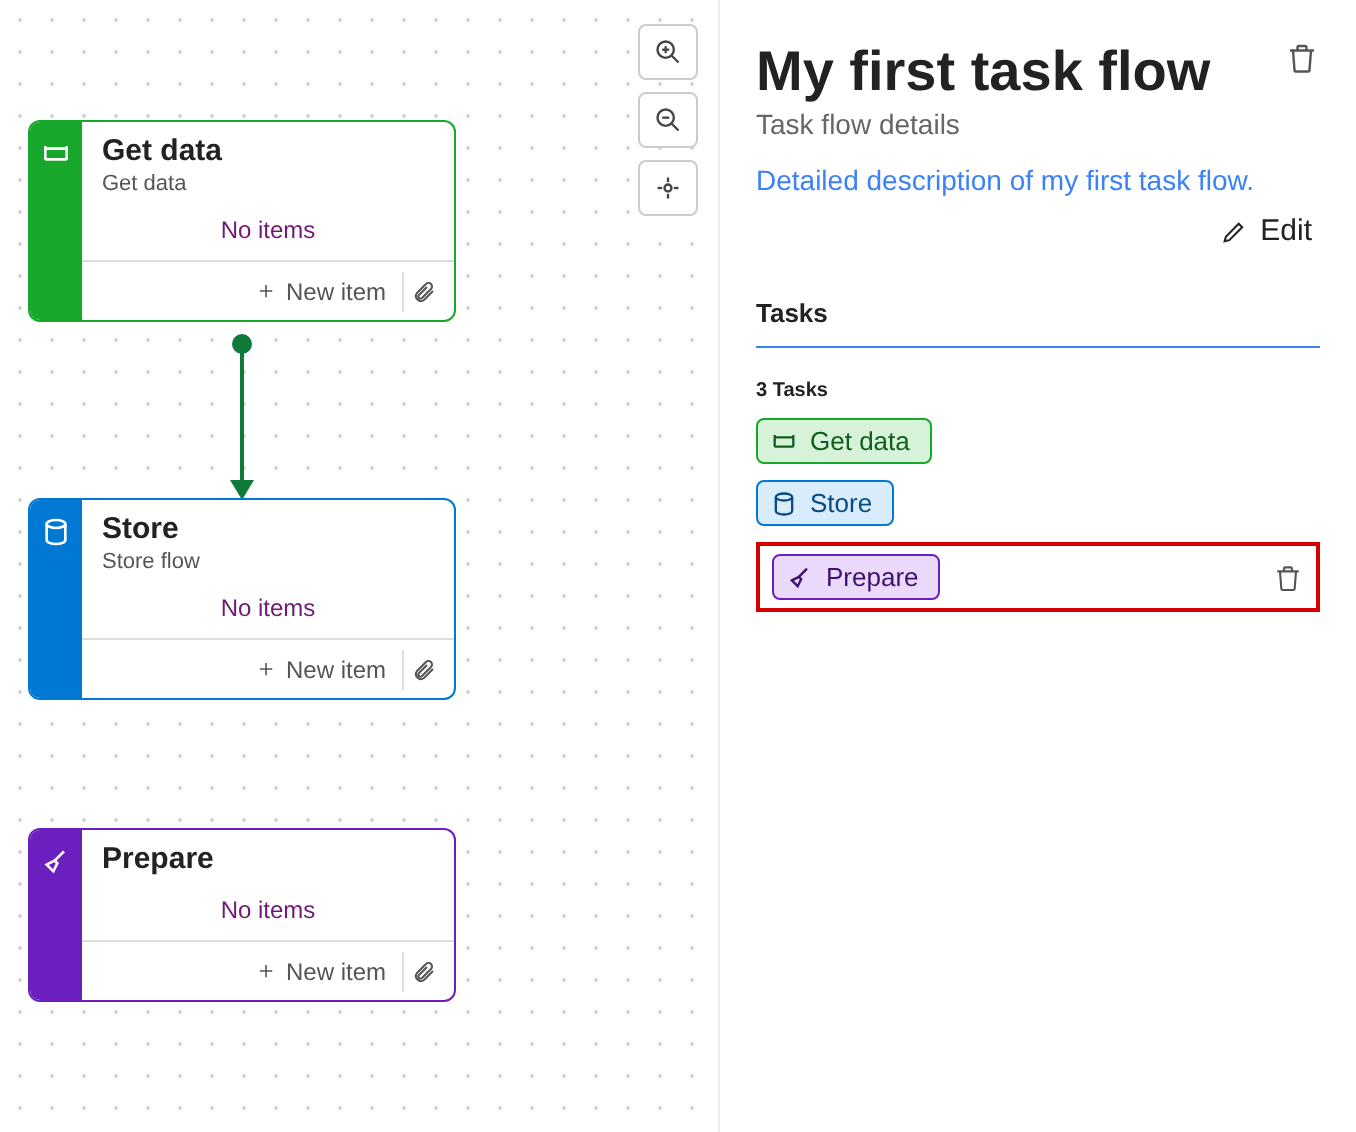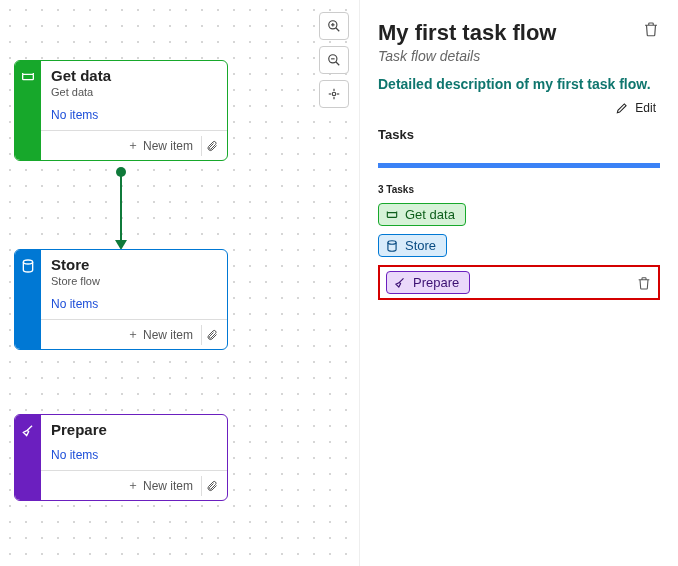--- a/index.html
+++ b/index.html
@@ -71,22 +71,23 @@
     font-weight: 600;
     font-size: 15px;
   }
   .card .subtitle {
     font-size: 11px;
     color: #555;
     margin-top: 2px;
   }
   .card .noitems {
     font-size: 12px;
-    color: #1d4ed8;
+    color: #701a75;
     padding: 10px 10px 8px 10px;
+    text-align: center;
   }
   .card .footer {
     border-top: 1px solid #ddd;
     display: flex;
     align-items: center;
     justify-content: flex-end;
     padding: 4px 6px;
     gap: 4px;
   }
   .new-item {
@@ -139,39 +140,39 @@
   
   .details {
     flex: 1;
     padding: 20px 18px 20px 18px;
     position: relative;
   }
   .flow-head {
     display: flex; justify-content: space-between; align-items: flex-start;
   }
   .flow-title {
-    font-size: 22px; font-weight: 600;
+    font-size: 28px; font-weight: 600;
   }
   .flow-sub {
-    font-size: 14px; color:#666; margin-top: 2px; font-style: italic;
+    font-size: 14px; color:#666; margin-top: 2px;
   }
   .flow-desc {
-    font-size: 14px; color:#0f766e; margin-top: 12px; font-weight: bold;
+    font-size: 14px; color:#3b82f6; margin-top: 12px;
   }
   .edit-row {
     display:flex; justify-content:flex-end; margin-top:6px;
   }
   .edit-btn {
     display:flex; align-items:center; gap:6px;
-    font-size:12px; padding:3px 4px; cursor:pointer;
+    font-size:15px; padding:3px 4px; cursor:pointer;
     border-radius:3px;
   }
   .section-label {
-    font-size:13px; font-weight:600; margin-top:9px;
-    padding-bottom:21px; border-bottom:5px solid #3b82f6;
+    font-size:13px; font-weight:600; margin-top:22px;
+    padding-bottom:9px; border-bottom:1px solid #3b82f6;
   }
   .tasks-count {
     font-size:10px; font-weight:600; margin-top:16px;
   }
   .task-pill-row {
     margin-top:8px;
     display:flex; align-items:center;
   }
   .task-pill {
     display:inline-flex; align-items:center; gap:6px;

